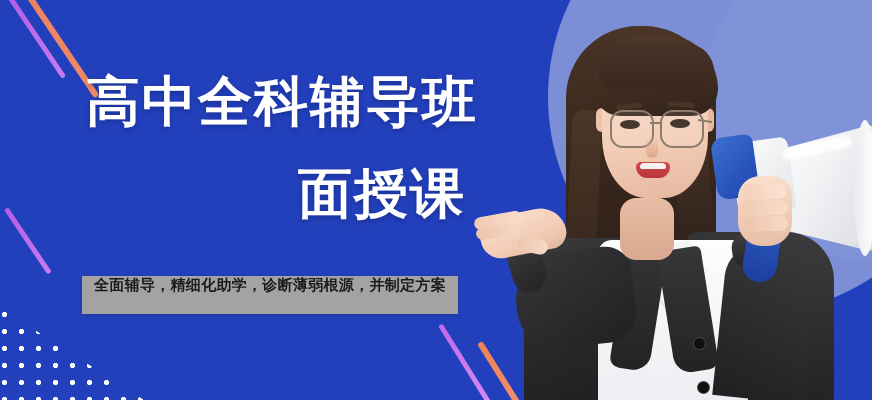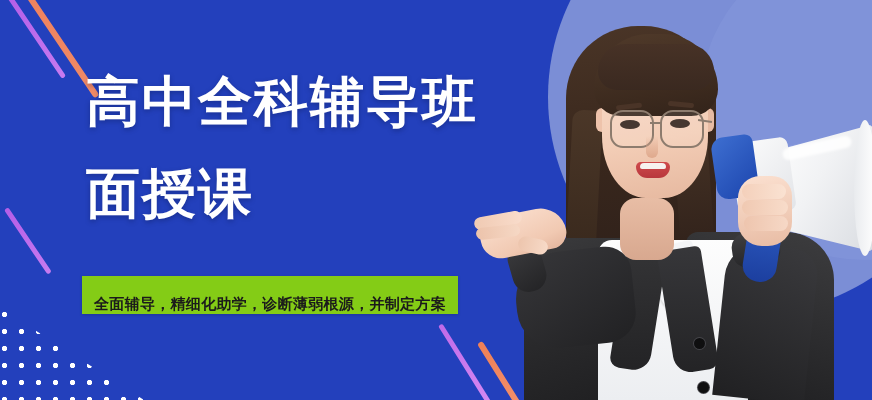--- a/index.html
+++ b/index.html
@@ -113,38 +113,38 @@
     color: #ffffff;
     font-weight: 700;
     white-space: nowrap;
     text-shadow: 0 2px 5px rgba(10, 20, 70, .35);
   }
   .headline-2 {
     position: absolute;
     left: 86px;
     top: 166px;
     width: 380px;
-    text-align: left;
+    text-align: right;
     font-size: 54px;
     line-height: 1;
     letter-spacing: 2px;
     color: #ffffff;
     font-weight: 700;
     white-space: nowrap;
     text-shadow: 0 2px 5px rgba(10, 20, 70, .35);
   }
   .subtitle-box {
     position: absolute;
     left: 82px;
     top: 276px;
     width: 376px;
     height: 38px;
-    background: #84cc16;
+    background: #a3a3a3;
     display: flex;
-    align-items: flex-end;
+    align-items: flex-start;
     justify-content: center;
     box-shadow: 0 1px 3px rgba(0, 0, 0, .18);
     font-family: Liberation Mono, monospace;
   }
   .subtitle-text {
     font-size: 15px;
     font-weight: 700;
     color: #1b1b1b;
     letter-spacing: .3px;
     white-space: nowrap;

